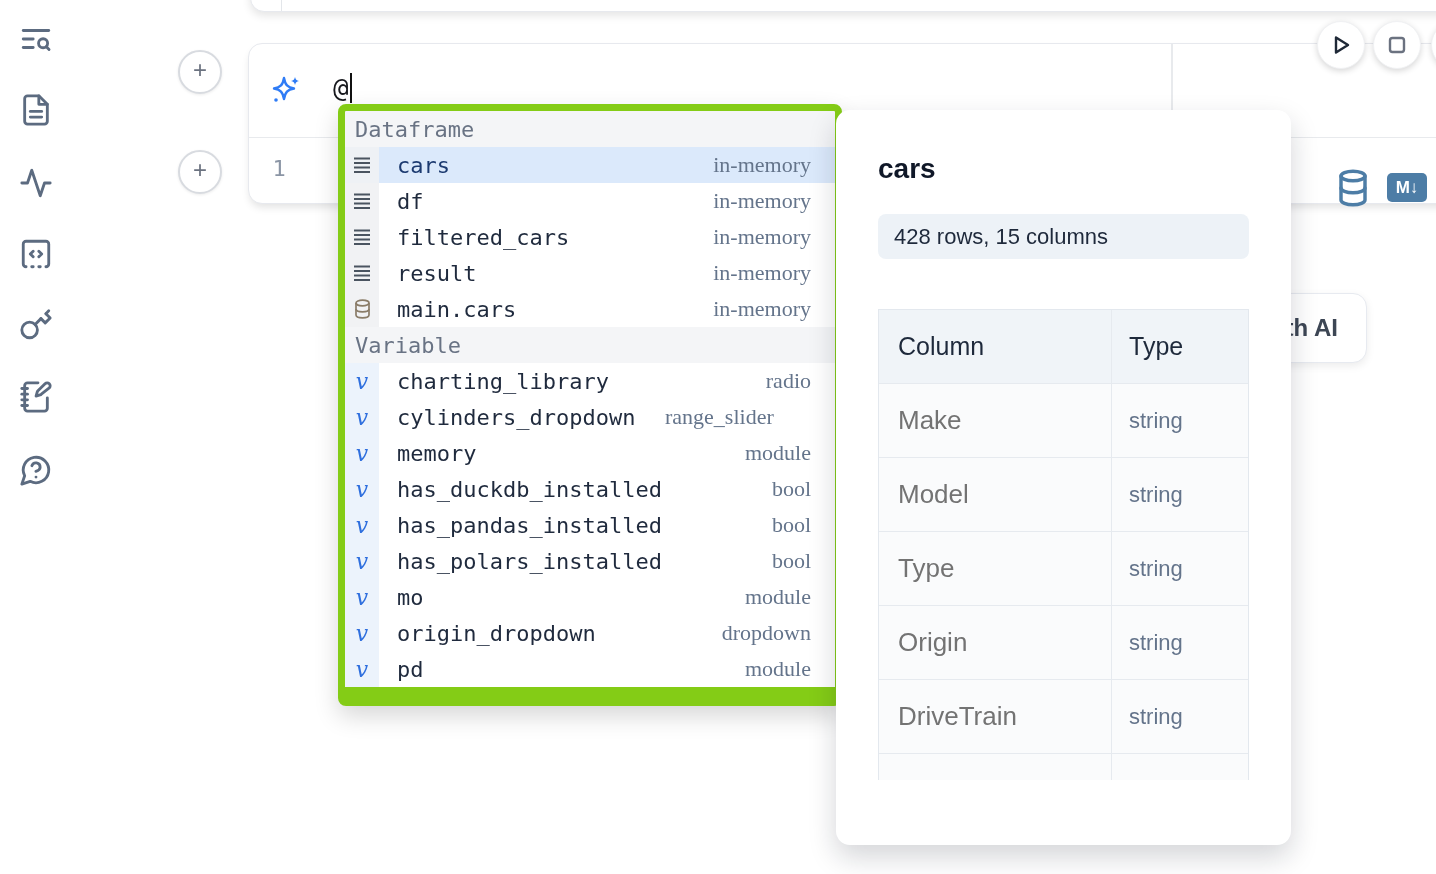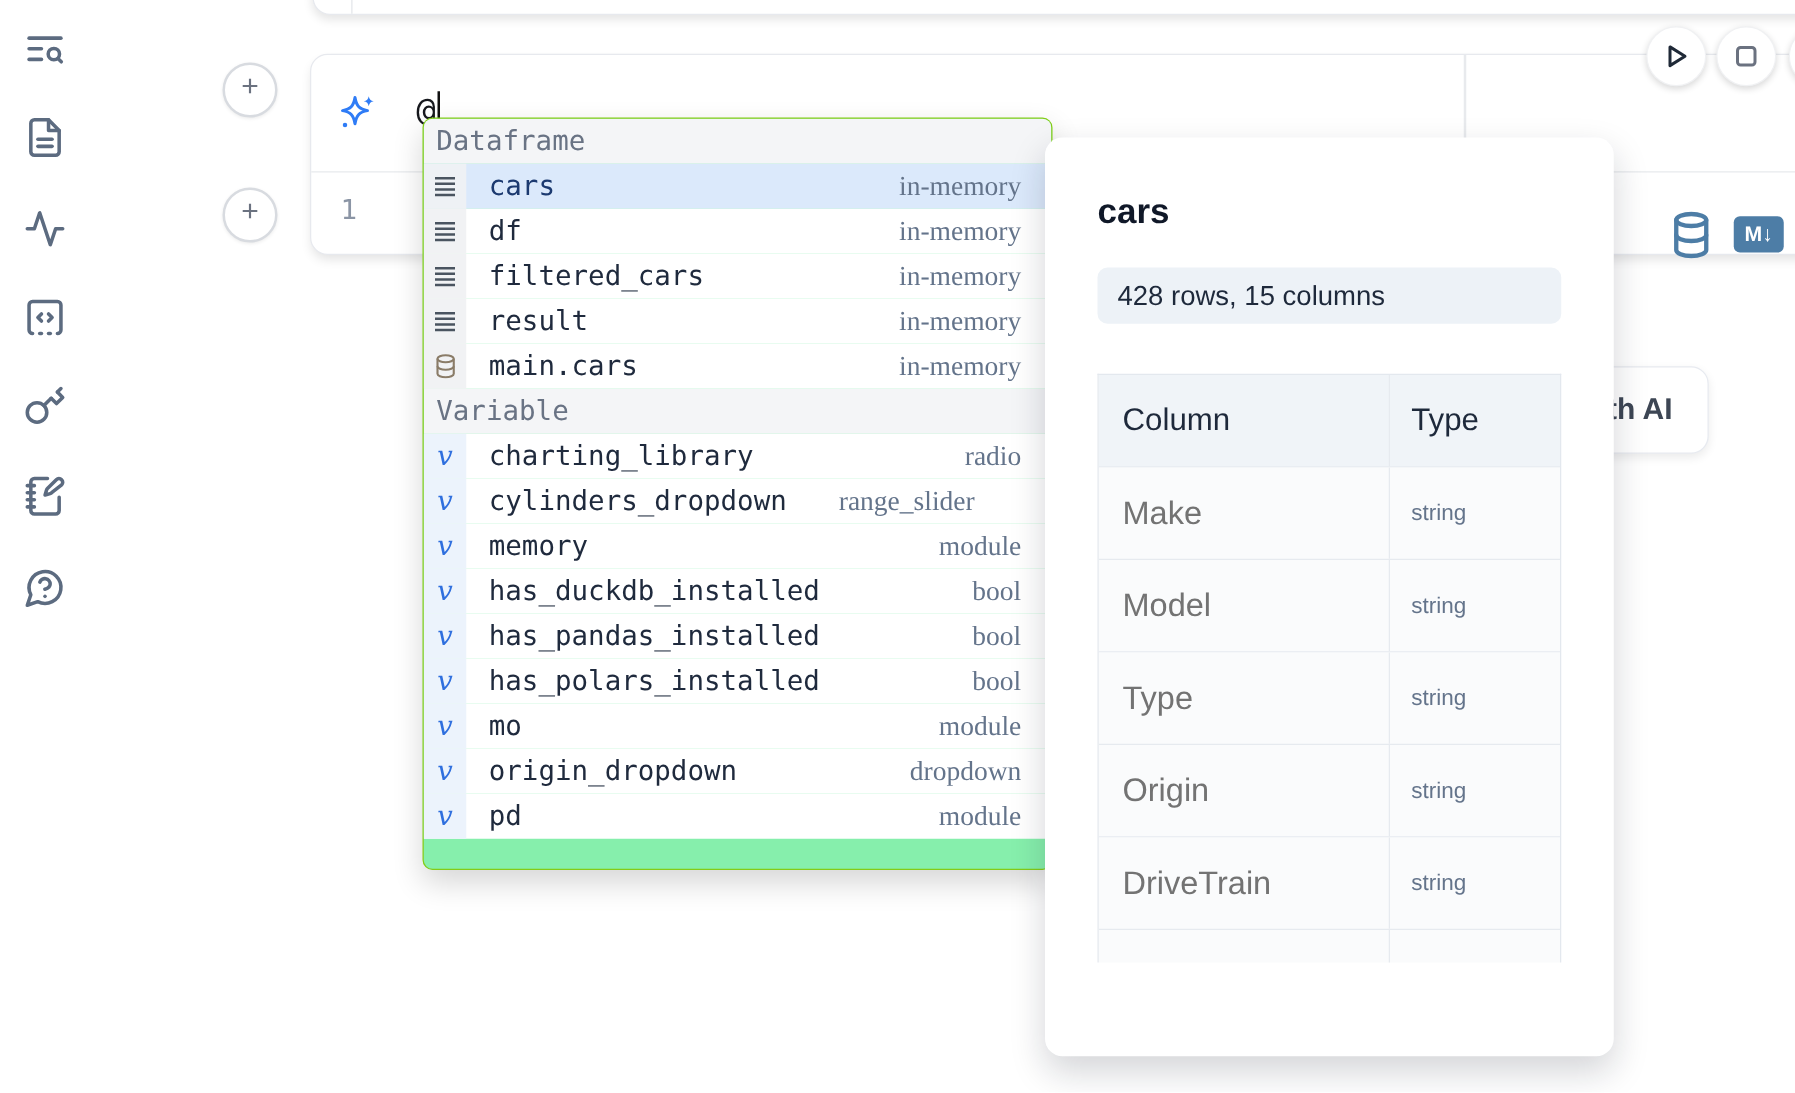--- a/index.html
+++ b/index.html
@@ -37,21 +37,21 @@
   .cell-db-icon{position:absolute;left:1088px;top:125px;cursor:pointer;}
   .md-badge{position:absolute;left:1138px;top:129px;width:40px;height:29px;border-radius:5px;background:#4d7da6;
             color:#fff;font-weight:bold;font-size:17px;text-align:center;line-height:29px;cursor:pointer;}
 
   
   .round-btn{position:absolute;top:21px;width:46px;height:46px;border-radius:50%;background:#fff;
              border:1px solid #f0f1f3;box-shadow:0 2px 6px rgba(0,0,0,.16);display:flex;align-items:center;justify-content:center;cursor:pointer;z-index:6;}
   .round-btn svg{stroke-width:2.4;fill:none;stroke-linejoin:round;stroke-linecap:round;}
 
   
-  .popup{position:absolute;left:338px;top:94px;width:504px;height:602px;background:#86efac;border:1px solid #84cc16;
+  .popup{position:absolute;left:338px;top:104px;width:504px;height:602px;background:#84cc16;border:7px solid #84cc16;
          border-radius:8px;box-shadow:0 10px 24px rgba(0,0,0,.16);overflow:hidden;z-index:4;box-sizing:border-box;}
   .c-header{height:36px;background:#f4f5f7;display:flex;align-items:center;padding-left:10px;
             font-family:"DejaVu Sans Mono",monospace;font-size:22px;color:#697384;}
   .c-item{height:36px;display:flex;align-items:center;cursor:pointer;background:#fff;}
   .c-item.selected{background:#dbe9fb;}
   .c-icon{width:34px;height:36px;flex:none;display:flex;align-items:center;justify-content:center;background:#f1f2f4;}
   .c-item.var-row .c-icon{background:#ecf3fc;}
   .c-item.selected .c-icon{background:#eef1f5;}
   .c-name{padding-left:18px;font-family:"DejaVu Sans Mono",monospace;font-size:22px;color:#1f2a3d;white-space:nowrap;}
   .c-item.selected .c-name{color:#1c3a70;}
@@ -66,28 +66,28 @@
            justify-content:flex-end;padding-right:28px;box-sizing:border-box;
            font-size:24px;font-weight:bold;color:#3d4654;cursor:pointer;}
 
   
   .panel{position:absolute;left:836px;top:110px;width:455px;height:735px;background:#fff;border-radius:14px;
          box-shadow:0 12px 28px rgba(16,24,40,.18);z-index:5;box-sizing:border-box;padding:0 42px;overflow:hidden;}
   .panel-title{margin-top:42px;font-size:28px;font-weight:bold;color:#101828;line-height:34px;}
   .panel-source{margin-top:12px;font-size:22px;color:#64748b;line-height:26px;}
   .panel-badge{margin-top:28px;height:45px;background:#edf2f7;border-radius:8px;font-size:22px;color:#1e293b;
                line-height:45px;padding-left:16px;box-sizing:border-box;}
-  .ptable{margin-top:40px;border:1px solid #e3e8ee;border-bottom:none;max-height:470px;overflow:hidden;}
+  .ptable{margin-top:50px;border:1px solid #e3e8ee;border-bottom:none;max-height:470px;overflow:hidden;}
   .prow{display:flex;height:74px;box-sizing:border-box;border-bottom:1px solid #e6eaef;background:#fafbfc;}
   .prow.phead{background:#f0f4f8;}
   .pc1{width:233px;flex:none;box-sizing:border-box;border-right:1px solid #e6eaef;display:flex;align-items:center;padding-left:19px;}
   .pc2{flex:1;display:flex;align-items:center;padding-left:17px;}
   .phead .pc1,.phead .pc2{font-size:25px;color:#1e293b;}
   .prow .colname{font-family:Liberation Sans, sans-serif;font-size:26px;color:#737373;}
-  .prow .coltype{font-size:18px;color:#64748b;}
+  .prow .coltype{font-size:22px;color:#64748b;}
 </style>
 </head>
 <body>
 
 <div class="stage">
 
   <div class="sidebar">
     <div class="side-btn" style="top:21px">
       <svg width="34" height="34" viewBox="0 0 24 24">
           <path d="M21 6H3"></path>

